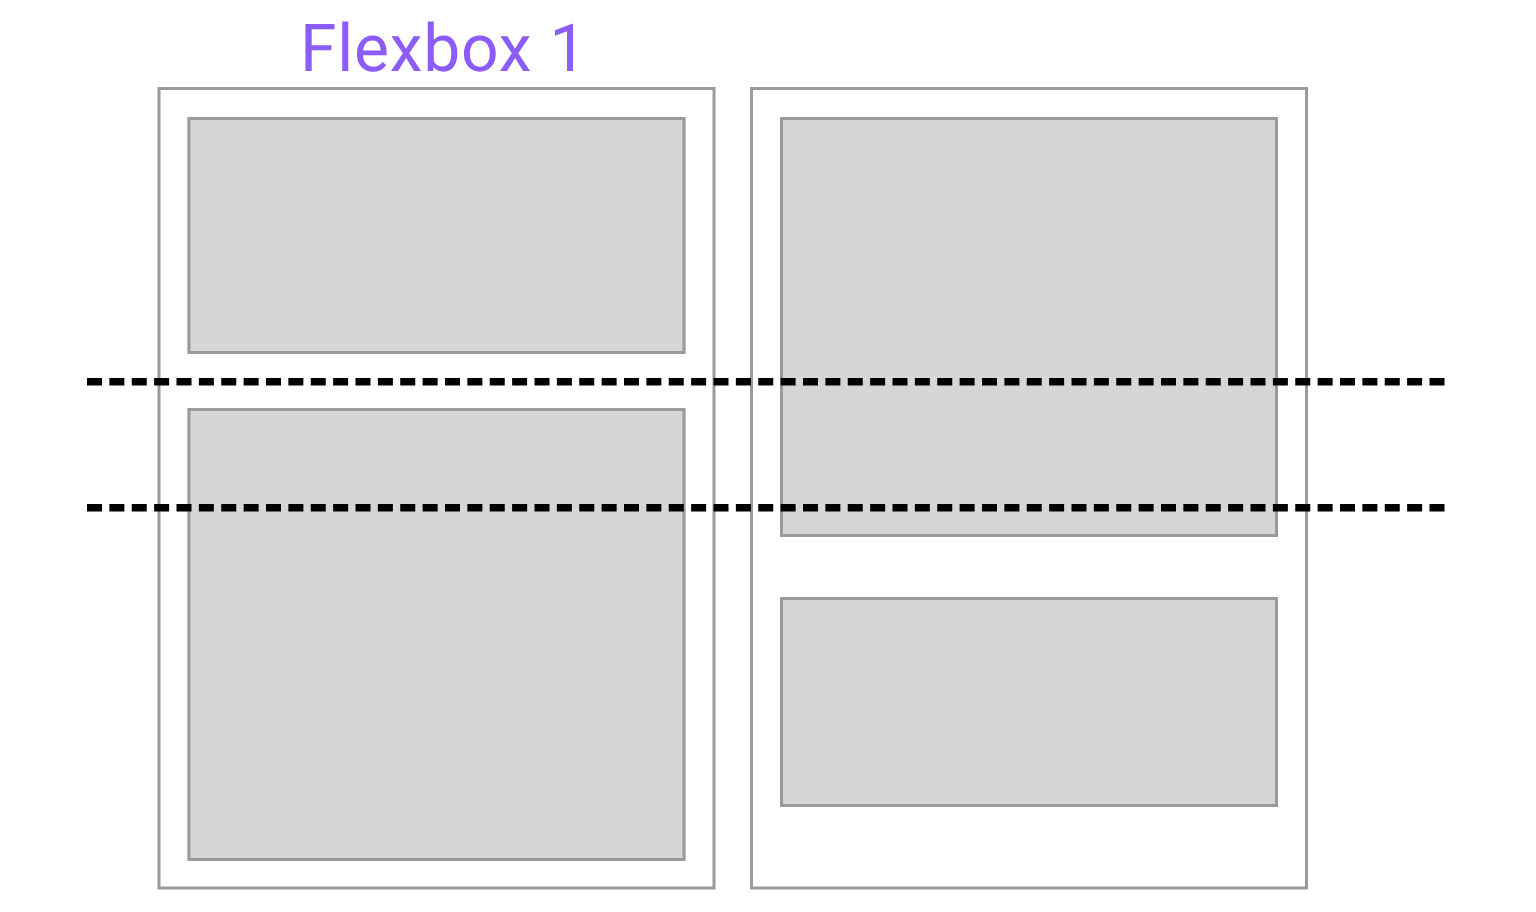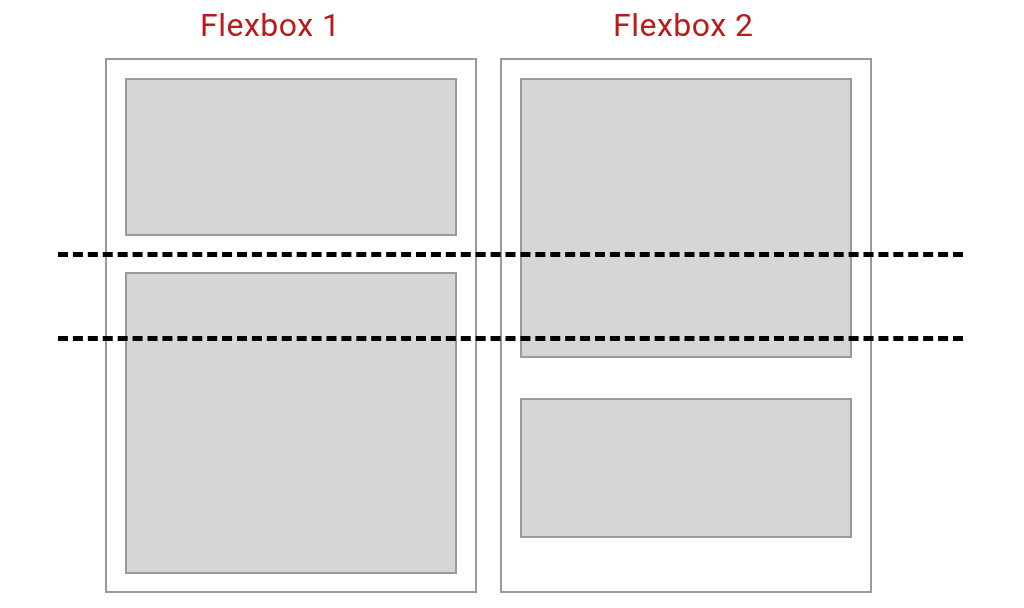--- a/index.html
+++ b/index.html
@@ -18,23 +18,23 @@
     }
     
     .diagram-wrapper {
       position: relative;
       width: 100%;
       height: 100%;
     }
     
     .flexbox-label {
       position: absolute;
-      font-size: 32px;
+      font-size: 44px;
       font-weight: 400;
-      color: #b91c1c;
+      color: #8b5cf6;
       letter-spacing: 0.5px;
     }
     
     .label-1 {
       left: 200px;
       top: 6px;
     }
     
     .label-2 {
       left: 613px;
@@ -113,21 +113,20 @@
     .dashed-line-2 {
       top: 336px;
     }
   </style>
 </head>
 <body>
 
 <div class="diagram-wrapper">
 
   <div class="flexbox-label label-1">Flexbox 1</div>
-  <div class="flexbox-label label-2">Flexbox 2</div>
 
   <div class="flex-container container-1">
     <div class="flex-item c1-item-top"></div>
     <div class="flex-item c1-item-bottom"></div>
   </div>
 
   <div class="flex-container container-2">
     <div class="flex-item c2-item-top"></div>
     <div class="flex-item c2-item-bottom"></div>
   </div>

